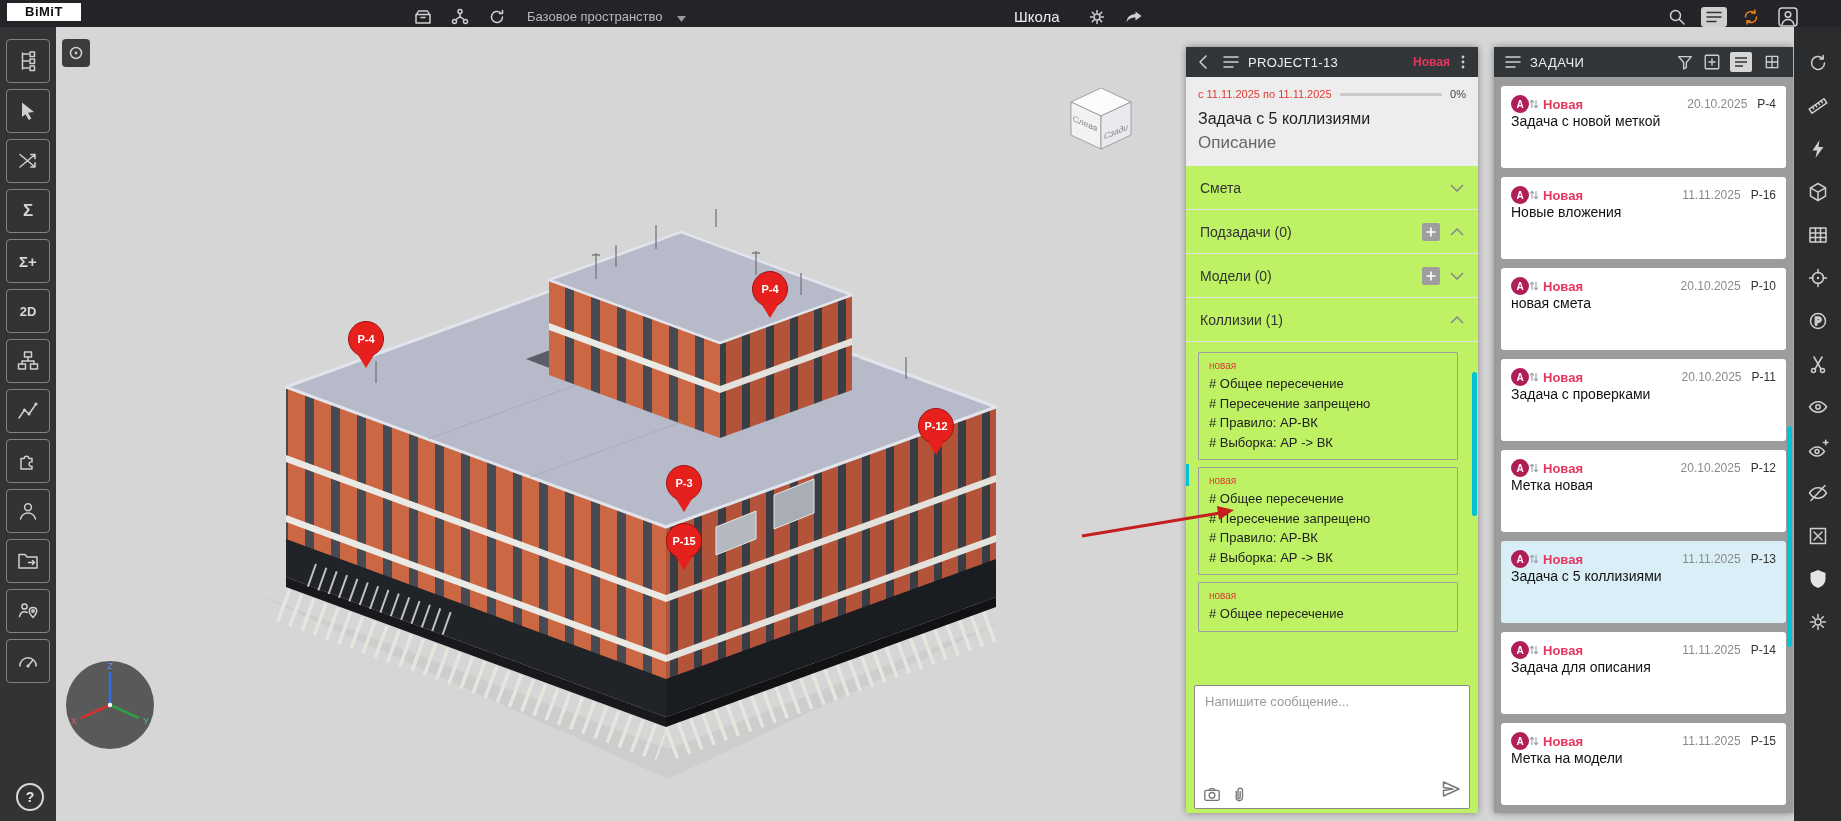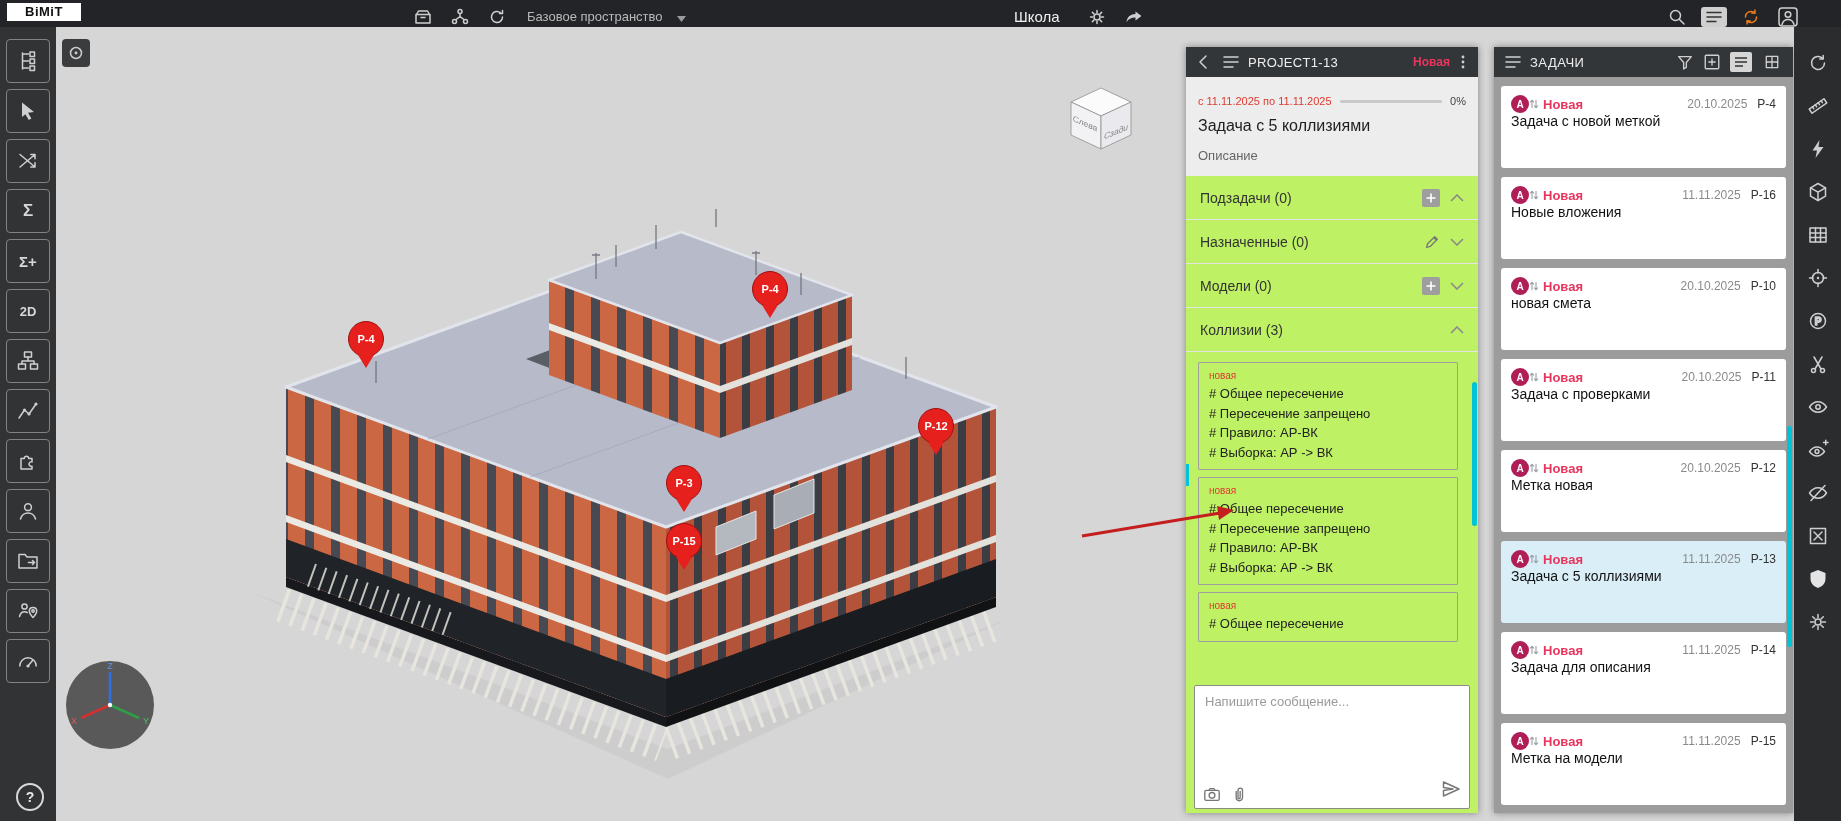--- a/index.html
+++ b/index.html
@@ -34,28 +34,28 @@
   .gizmo{position:absolute;left:63px;top:658px;z-index:6;cursor:pointer}
   .pin{position:absolute;width:40px;margin-left:-20px;text-align:center;z-index:5;cursor:pointer}
   .pin-c{width:36px;height:36px;margin:0 auto;background:#e6201d;border:1px solid #9e120f;border-radius:50%;color:#fff;font-size:11px;font-weight:bold;display:flex;align-items:center;justify-content:center;box-sizing:border-box}
   .pin-t{width:0;height:0;margin:-2px auto 0;border-left:8px solid transparent;border-right:8px solid transparent;border-top:13px solid #e6201d}
   .annot{position:absolute;left:1050px;top:492px;z-index:50;pointer-events:none}
   
   .project-panel{position:absolute;left:1186px;top:47px;width:292px;height:766px;background:#bef264;z-index:10;display:flex;flex-direction:column;box-shadow:0 0 7px rgba(0,0,0,.4)}
   .pp-head{height:30px;background:#333639;display:flex;align-items:center;padding:0 8px;flex:none}
   .pp-title{color:#eee;font-size:13px;margin-left:8px;letter-spacing:.3px}
   .pp-status{color:#e8365f;font-size:12px;font-weight:bold;margin-left:auto}
-  .pp-gray{background:#ededed;padding:18px 12px 13px 12px;flex:none}
+  .pp-gray{background:#ededed;padding:11px 12px 13px 12px;flex:none}
   .pp-dates-row{display:flex;align-items:center}
   .pp-dates{color:#e0392f;font-size:11px;white-space:nowrap}
   .pp-progress{flex:1;height:3px;background:#c9c9c9;margin:0 8px;border-radius:2px}
   .pp-progress i{display:block;height:3px;width:0;background:#4caf50}
   .pp-pct{font-size:11px;color:#444}
   .pp-task-title{font-size:16px;color:#1f1f1f;margin-top:10px}
-  .pp-desc{font-size:13px;color:#666;margin-top:13px}
+  .pp-desc{font-size:17px;color:#666;margin-top:5px}
   .pp-sections{flex:1;overflow:hidden;position:relative}
   .pp-row{height:43px;display:flex;align-items:center;padding:0 14px;border-bottom:1px solid #e4e4e4;cursor:pointer}
   .pp-row-label{font-size:14px;color:#333}
   .pp-row-icons{margin-left:auto;display:flex;align-items:center;gap:10px}
   .plus-btn{width:18px;height:18px;background:#9e9e9e;border-radius:2px;display:flex;align-items:center;justify-content:center;cursor:pointer}
   .col-card{margin:10px 20px 7px 12px;border:1px solid #9e9e9e;border-radius:1px;padding:7px 10px;cursor:pointer}
   .col-card + .col-card{margin-top:0}
   .col-status{color:#e0392f;font-size:10px;margin-bottom:3px}
   .col-line{font-size:13px;color:#222;line-height:19.5px}
   .pp-scroll{position:absolute;right:1px;width:5px;border-radius:3px;background:#00c3d6;top:206px;height:144px;cursor:pointer}
@@ -482,58 +482,55 @@
           <i></i>
         </span>
       <span class="pp-pct">0%</span>
     </div>
     <div class="pp-task-title">Задача с 5 коллизиями</div>
     <div class="pp-desc">Описание</div>
   </div>
 
   <div class="pp-sections">
     <div class="pp-row">
+      <span class="pp-row-label">Смета</span>
+      <span class="pp-row-icons">
+          <svg class="chev" width="14" height="8" viewBox="0 0 14 8">
+            <polyline points="1,1 7,7 13,1" fill="none" stroke="#8a8a8a" stroke-width="1.6"></polyline>
+          </svg>
+        </span>
+    </div>
+    <div class="pp-row">
       <span class="pp-row-label">Подзадачи (0)</span>
       <span class="pp-row-icons">
         <span class="plus-btn">
             <svg width="12" height="12" viewBox="0 0 12 12">
               <path d="M6 1.5v9M1.5 6h9" stroke="#fff" stroke-width="1.6"></path>
             </svg>
           </span>
         <svg class="chev" width="14" height="8" viewBox="0 0 14 8">
             <polyline points="1,7 7,1 13,7" fill="none" stroke="#8a8a8a" stroke-width="1.6"></polyline>
-          </svg>
-      </span>
-    </div>
-    <div class="pp-row">
-      <span class="pp-row-label">Назначенные (0)</span>
-      <span class="pp-row-icons">
-        <svg class="icg" width="16" height="16" viewBox="0 0 18 18">
-            <path d="M3 15l1-4 8-8 3 3-8 8zM11 4l3 3"></path>
-          </svg>
-        <svg class="chev" width="14" height="8" viewBox="0 0 14 8">
-            <polyline points="1,1 7,7 13,1" fill="none" stroke="#8a8a8a" stroke-width="1.6"></polyline>
           </svg>
       </span>
     </div>
     <div class="pp-row">
       <span class="pp-row-label">Модели (0)</span>
       <span class="pp-row-icons">
         <span class="plus-btn">
             <svg width="12" height="12" viewBox="0 0 12 12">
               <path d="M6 1.5v9M1.5 6h9" stroke="#fff" stroke-width="1.6"></path>
             </svg>
           </span>
         <svg class="chev" width="14" height="8" viewBox="0 0 14 8">
             <polyline points="1,1 7,7 13,1" fill="none" stroke="#8a8a8a" stroke-width="1.6"></polyline>
           </svg>
       </span>
     </div>
     <div class="pp-row">
-      <span class="pp-row-label">Коллизии (3)</span>
+      <span class="pp-row-label">Коллизии (1)</span>
       <span class="pp-row-icons">
           <svg class="chev" width="14" height="8" viewBox="0 0 14 8">
             <polyline points="1,7 7,1 13,7" fill="none" stroke="#8a8a8a" stroke-width="1.6"></polyline>
           </svg>
         </span>
     </div>
 
     <div class="col-card">
       <div class="col-status">новая</div>
       <div class="col-line"># Общее пересечение</div>

